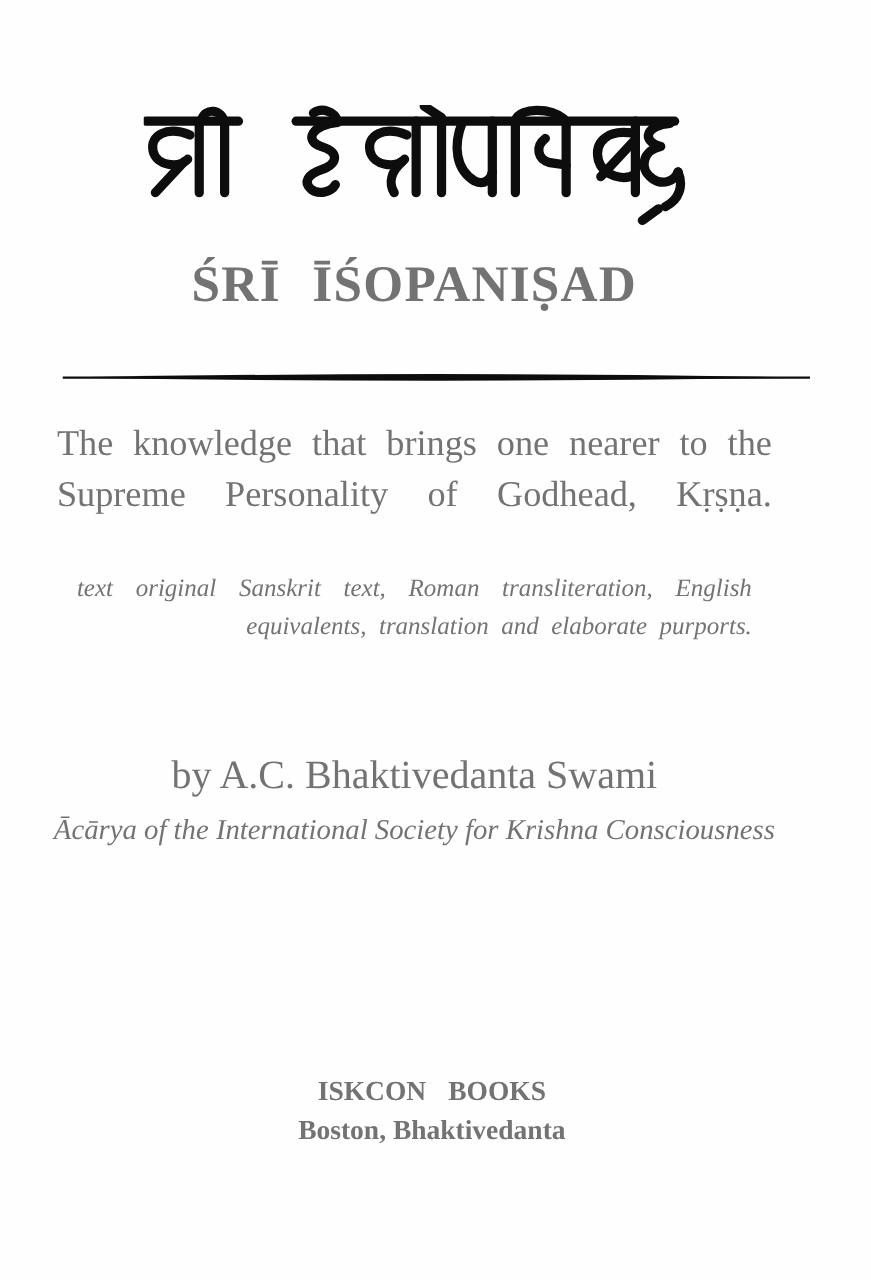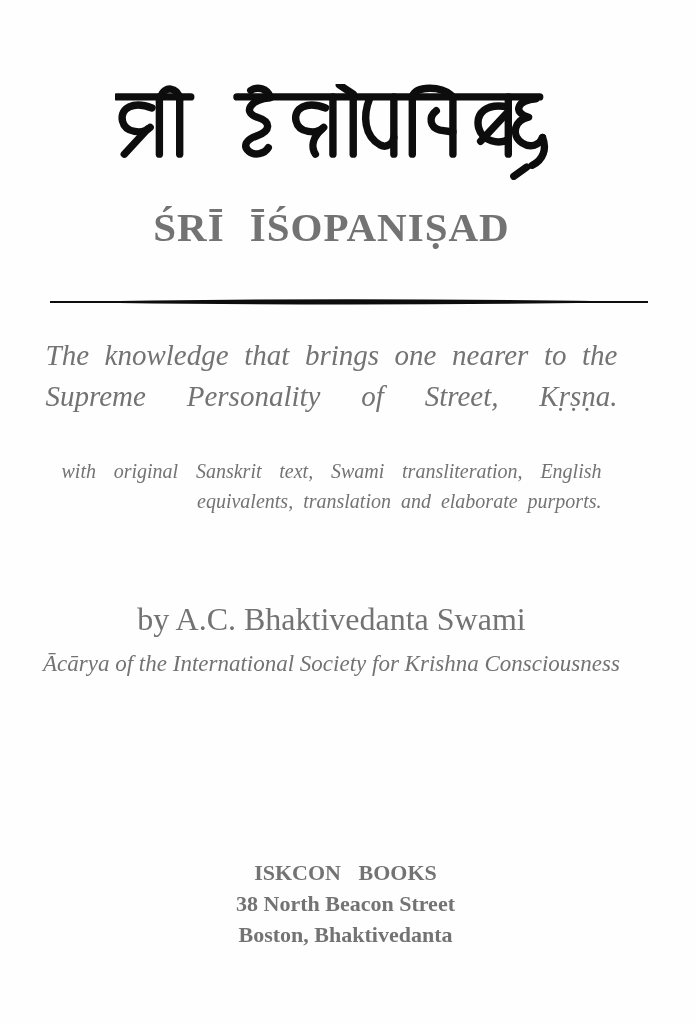--- a/index.html
+++ b/index.html
@@ -56,21 +56,20 @@
     left: 50px;
     width: 598px;
     height: 12px;
   }
   .rule-band svg { display: block; }
   
   .subtitle-band { top: 335px; }
   .subtitle-band .measure {
     width: 572px;
     margin: 0 auto;
-    font-style: italic;
     font-size: 29px;
     line-height: 41px;
   }
   .jline {
     text-align: justify;
     text-align-last: justify;
   }
   
   .desc-band { top: 456px; }
   .desc-band .measure {
@@ -152,34 +151,33 @@
   <div class="rule-band">
     <svg width="598" height="12" viewBox="0 0 598 12" aria-hidden="true">
       <path d="M0,6 Q299,0.5 598,6 Q299,11 0,6 Z" fill="#0d0d0d"></path>
       <line x1="0" y1="6" x2="598" y2="6" stroke="#0d0d0d" stroke-width="1.8"></line>
     </svg>
   </div>
 
   <div class="band subtitle-band">
     <div class="measure">
       <div class="jline">The knowledge that brings one nearer to the</div>
-      <div class="jline">Supreme Personality of Street, Kṛṣṇa.</div>
+      <div class="jline">Supreme Personality of Godhead, Kṛṣṇa.</div>
     </div>
   </div>
 
   <div class="band desc-band">
     <div class="measure">
-      <div class="jline">with original Sanskrit text, Swami transliteration, English</div>
+      <div class="jline">text original Sanskrit text, Roman transliteration, English</div>
       <div class="cline">equivalents, translation and elaborate purports.</div>
     </div>
   </div>
 
   <div class="band byline-band">by A.C. Bhaktivedanta Swami</div>
 
   <div class="band acarya-band">Ācārya of the International Society for Krishna Consciousness</div>
 
   <div class="band publisher-band">
     <div class="pub-name">ISKCON BOOKS</div>
-    <div>38 North Beacon Street</div>
     <div>Boston, Bhaktivedanta</div>
   </div>
 
 </div>
 
 </body></html>

